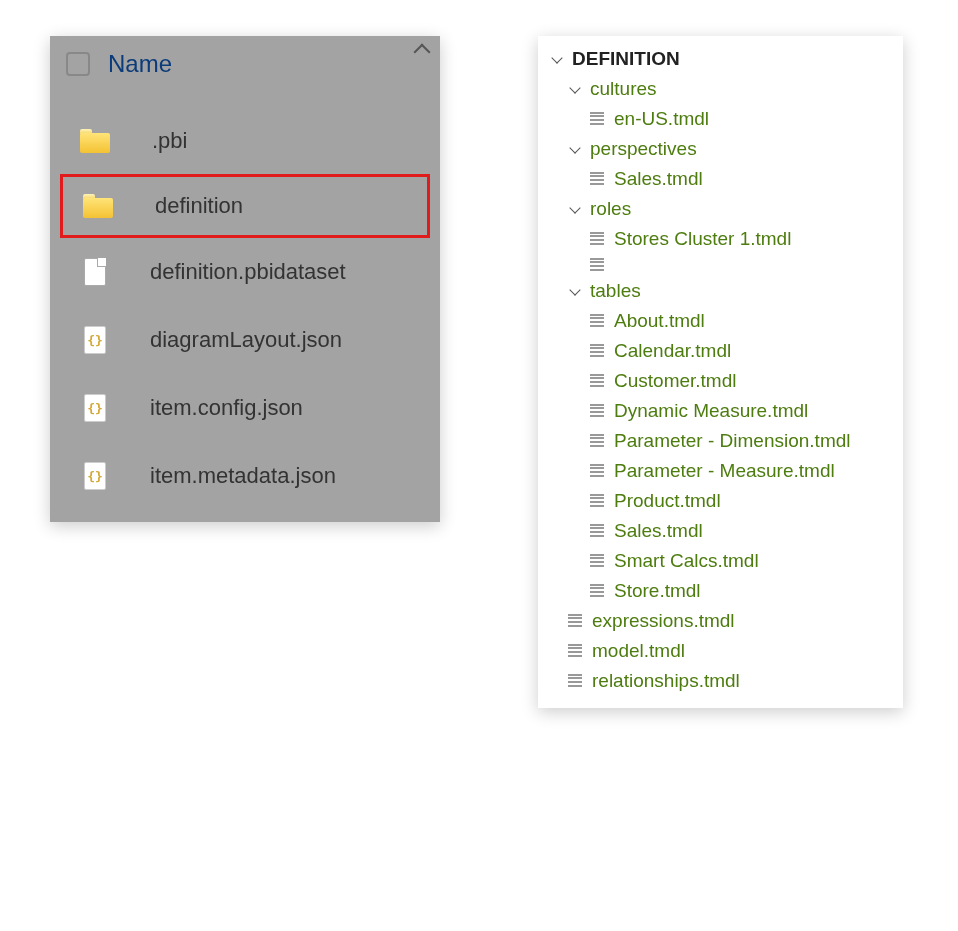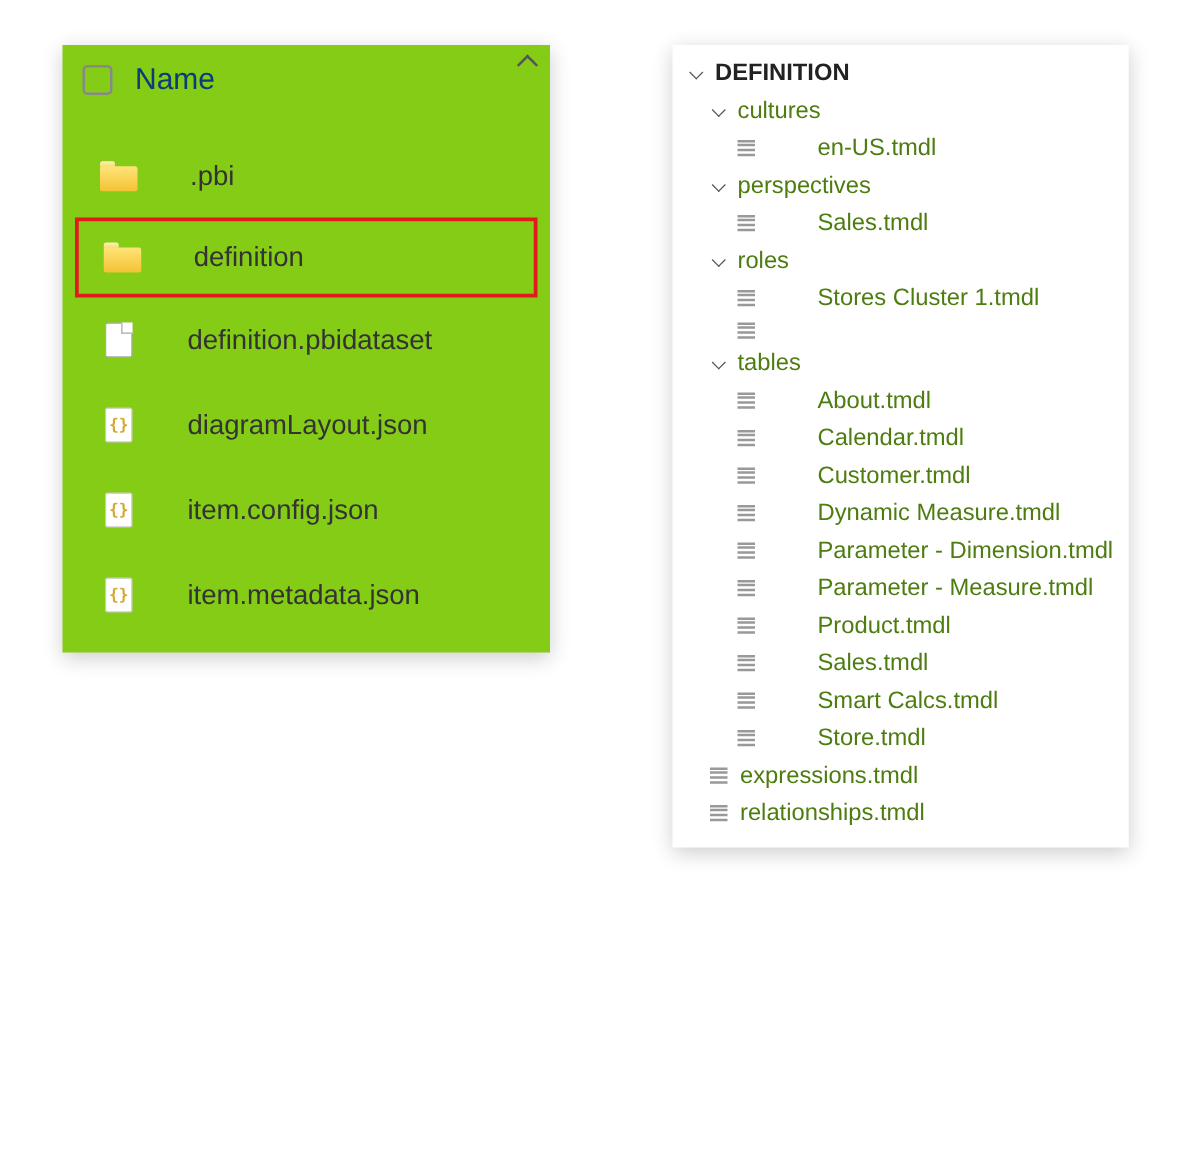--- a/index.html
+++ b/index.html
@@ -14,21 +14,21 @@
       height: 931px;
       position: relative;
     }
     
     
     .explorer-panel {
       position: absolute;
       left: 50px;
       top: 36px;
       width: 390px;
-      background: #84cc16;
+      background: #a3a3a3;
       box-shadow: 0 4px 16px rgba(0,0,0,0.2);
     }
     .explorer-header {
       display: flex;
       align-items: center;
       padding: 14px 16px 10px 16px;
       position: relative;
     }
     .checkbox {
       width: 24px;
@@ -200,21 +200,21 @@
       left: 0;
       width: 14px;
       height: 1.5px;
       background: #999;
     }
     .tree-file-icon::before {
       top: 3px;
       box-shadow: 0 4px 0 #999, 0 8px 0 #999;
     }
     .indent-1 { padding-left: 26px; }
-    .indent-2 { padding-left: 48px; gap: 40px; }
+    .indent-2 { padding-left: 48px; }
   </style>
 </head>
 <body>
 
 <div class="explorer-panel">
   <div class="explorer-header">
     <div class="checkbox"></div>
     <span class="header-name">Name</span>
     <div class="chevron-up"></div>
   </div>
@@ -328,16 +328,20 @@
       <div class="tree-item indent-2">
         <span class="tree-file-icon"></span>
         <span>Store.tmdl</span>
       </div>
       <div class="tree-item indent-1">
         <span class="tree-file-icon"></span>
         <span>expressions.tmdl</span>
       </div>
       <div class="tree-item indent-1">
         <span class="tree-file-icon"></span>
+        <span>model.tmdl</span>
+      </div>
+      <div class="tree-item indent-1">
+        <span class="tree-file-icon"></span>
         <span>relationships.tmdl</span>
       </div>
     </div>
 </div>
 
 </body></html>

